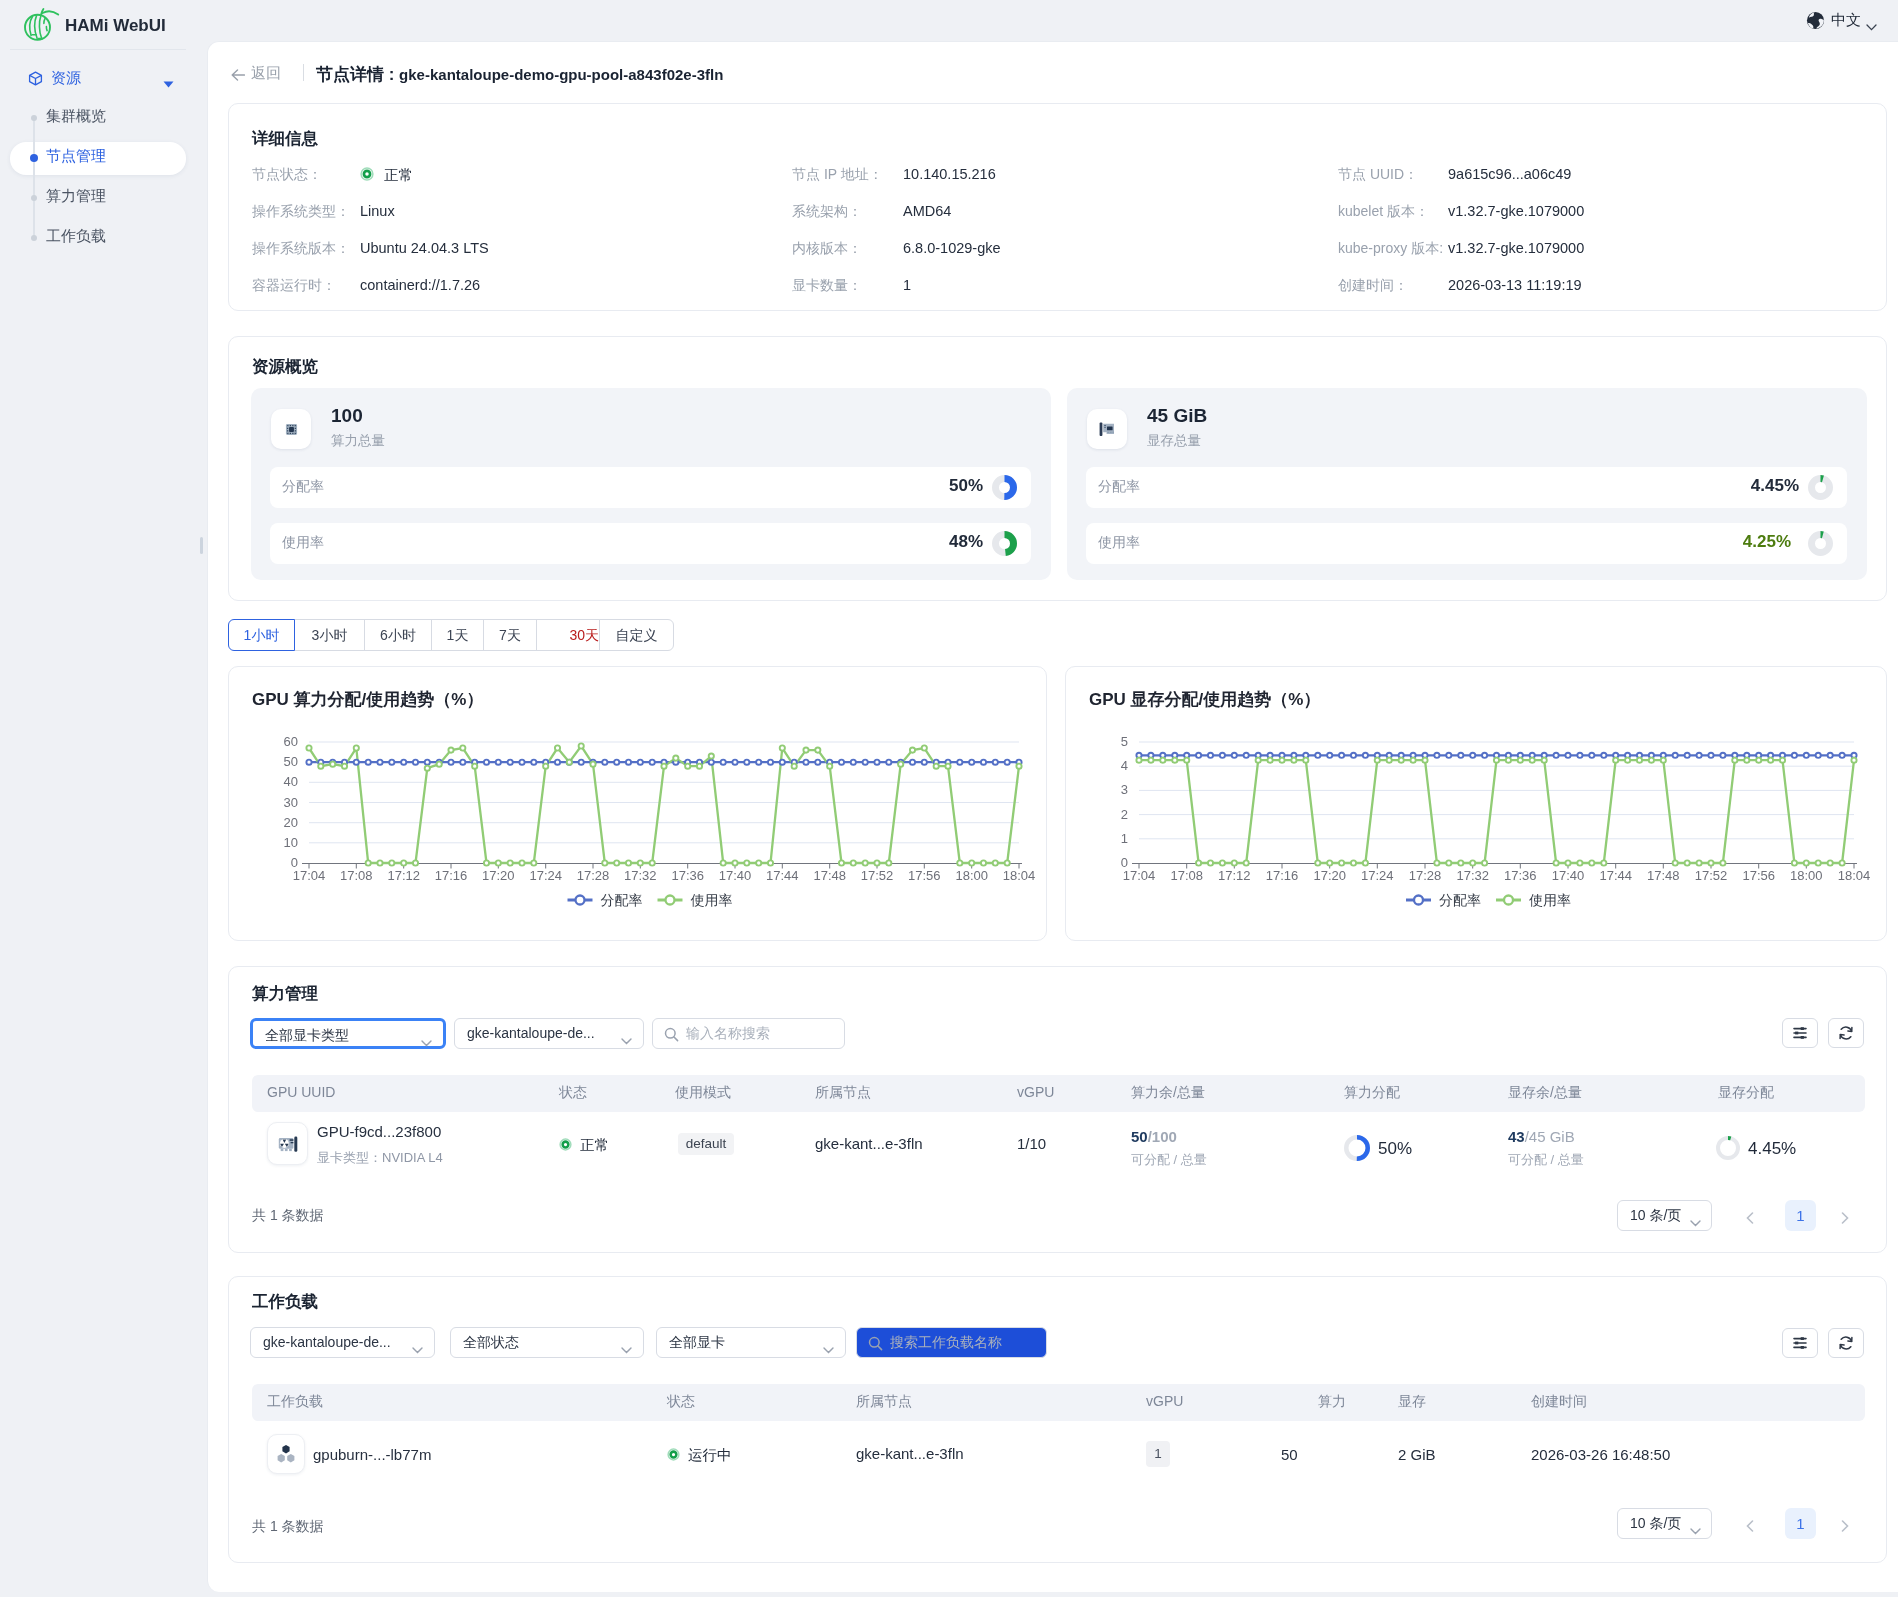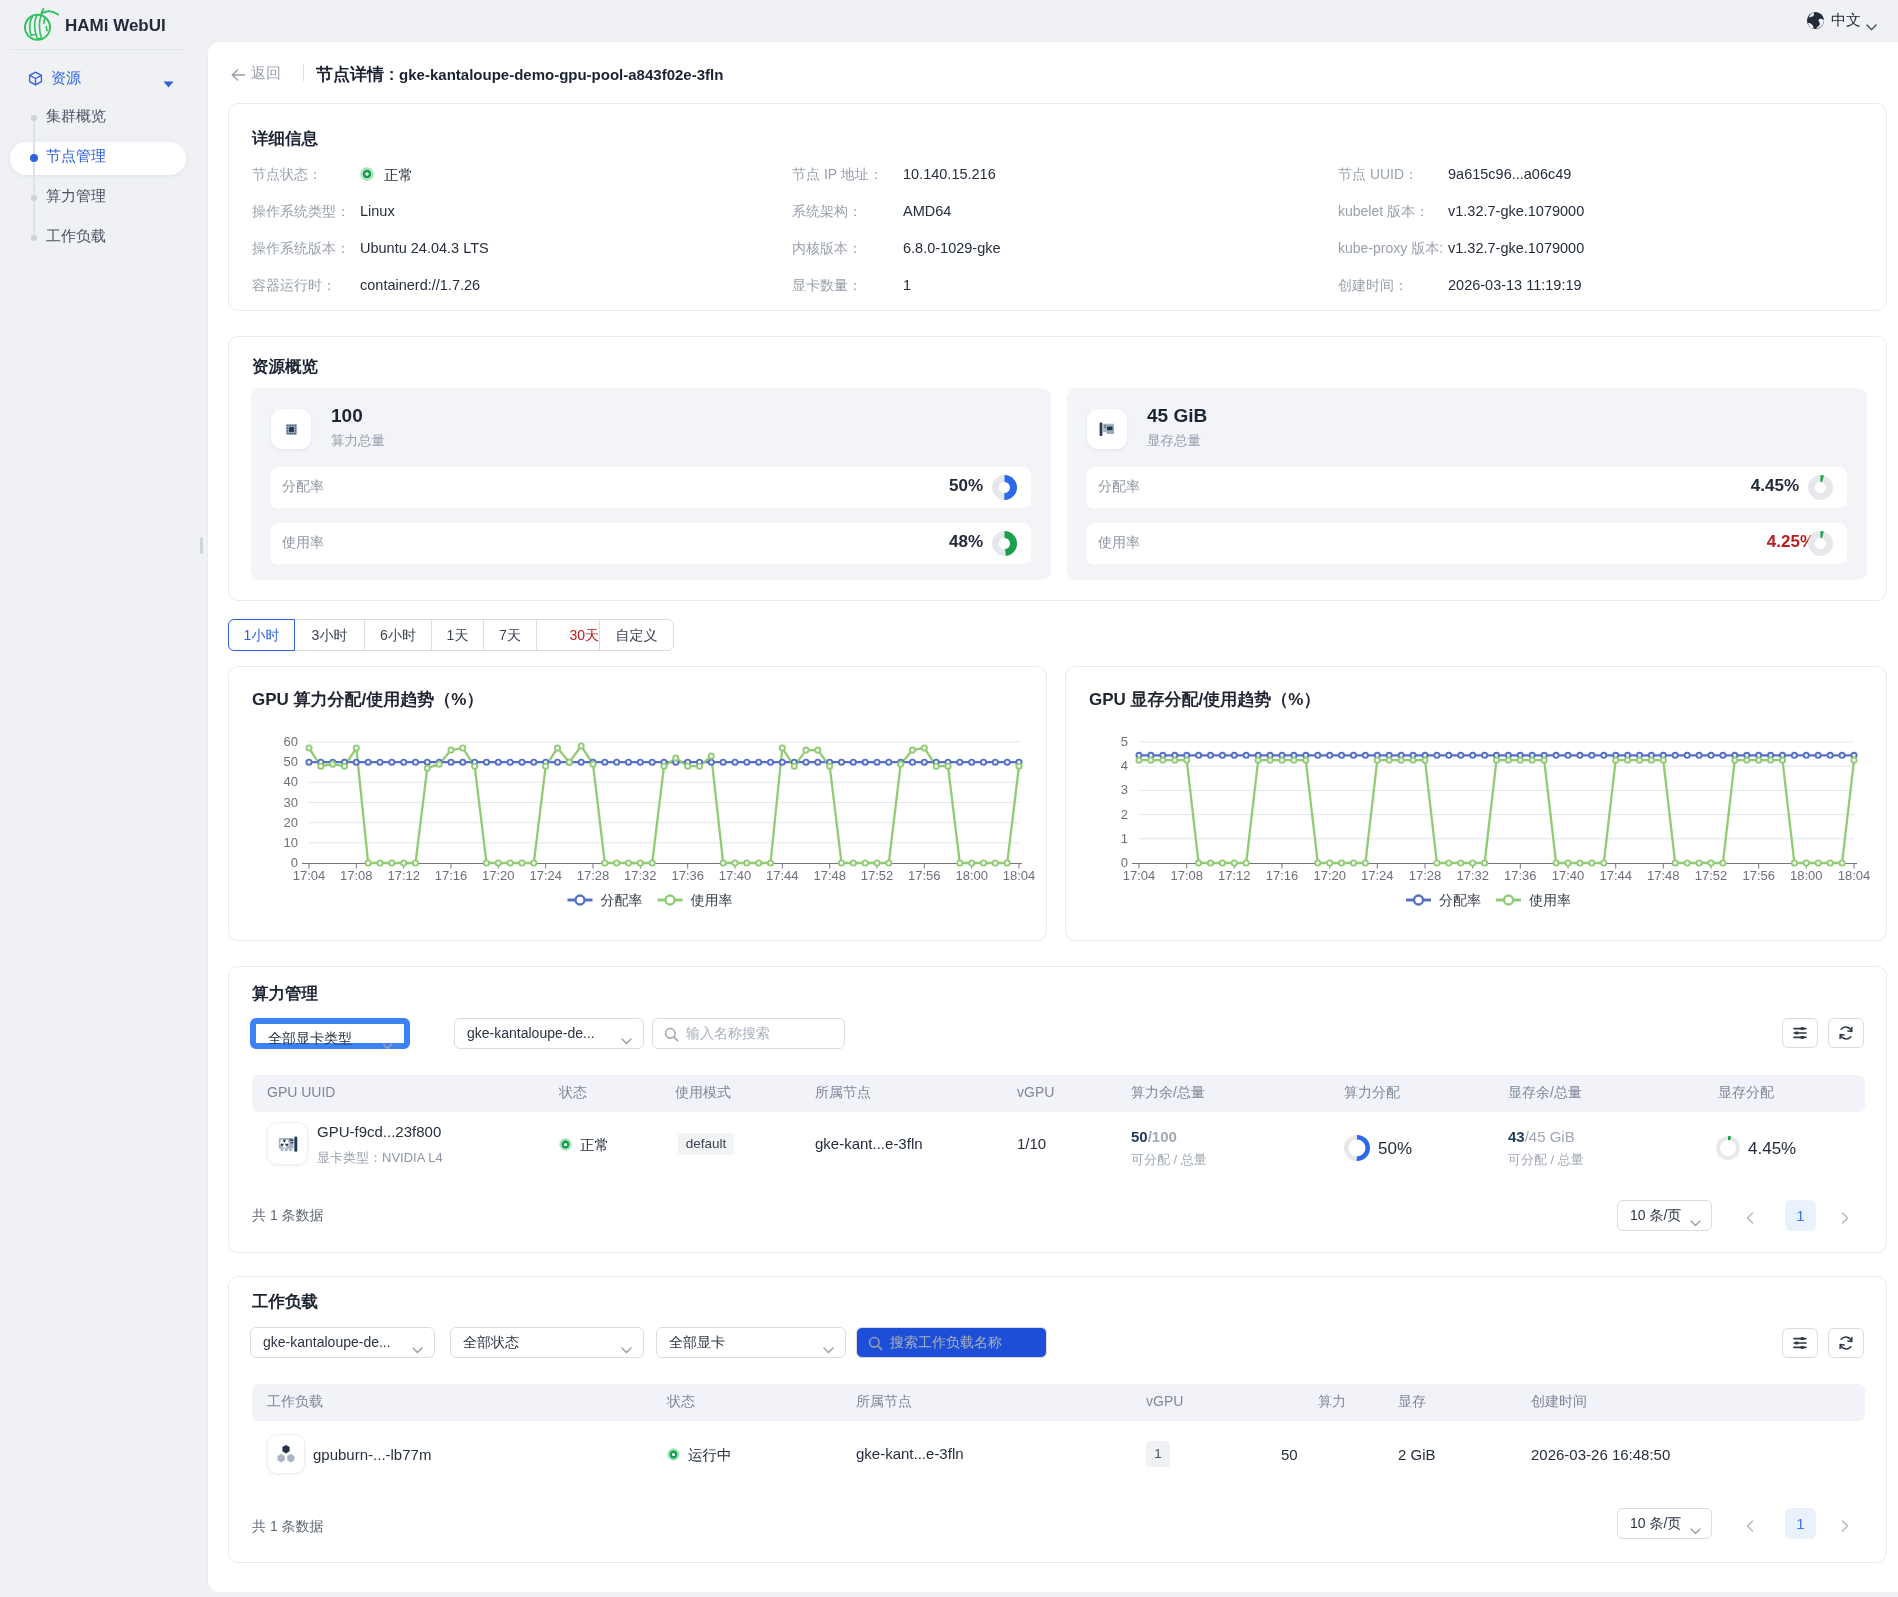--- a/index.html
+++ b/index.html
@@ -153,21 +153,21 @@
         <div class="abs" style="left:19px;top:79px;width:761px;height:41px;background:#fff;border-radius:8px">
           <div class="abs" style="left:12px;top:11px;font-size:14px;color:#8d95a4">分配率</div>
           <div class="abs" style="right:48px;top:9px;font-size:17px;font-weight:700;color:#222b3a">4.45%</div>
           <div class="abs" style="right:14px;top:8px"><svg width="25" height="25" viewBox="0 0 25 25">
               <circle cx="12.5" cy="12.5" r="9.00" fill="none" stroke="#e6e8ec" stroke-width="7"></circle>
               <circle cx="12.5" cy="12.5" r="9.00" fill="none" stroke="#1ca04b" stroke-width="7" stroke-dasharray="2.52 56.55" transform="rotate(-90 12.5 12.5)"></circle>
             </svg></div>
         </div>
         <div class="abs" style="left:19px;top:135px;width:761px;height:41px;background:#fff;border-radius:8px">
           <div class="abs" style="left:12px;top:11px;font-size:14px;color:#8d95a4">使用率</div>
-          <div class="abs" style="right:32px;top:9px;font-size:17px;font-weight:700;color:#b91c1c">4.25%</div>
+          <div class="abs" style="right:56px;top:9px;font-size:17px;font-weight:700;color:#4d7c0f">4.25%</div>
           <div class="abs" style="right:14px;top:8px"><svg width="25" height="25" viewBox="0 0 25 25">
               <circle cx="12.5" cy="12.5" r="9.00" fill="none" stroke="#e6e8ec" stroke-width="7"></circle>
               <circle cx="12.5" cy="12.5" r="9.00" fill="none" stroke="#1ca04b" stroke-width="7" stroke-dasharray="2.40 56.55" transform="rotate(-90 12.5 12.5)"></circle>
             </svg></div>
         </div>
       </div>
     </div>
     <div class="abs" style="left:20px;top:577px;height:32px;display:flex">
       <div style="width:67px;height:32px;background:#fff;border:1px solid #2e62e0;color:#2e62e0;z-index:2;border-radius:6px 0 0 6px;text-align:center;line-height:30px;font-size:14px">1小时</div>
       <div style="width:71px;height:32px;background:#fff;border:1px solid #d7dbe3;color:#3c4453;margin-left:-1px;text-align:center;line-height:30px;font-size:14px">3小时</div>
@@ -544,21 +544,21 @@
           <circle cx="12.5" cy="0" r="4.5" fill="#fff" stroke="#5470C6" stroke-width="2.3"></circle>
           <text x="33" y="5" font-size="14" fill="#333A45">分配率</text>
           <line x1="90" y1="0" x2="115" y2="0" stroke="#91CC75" stroke-width="3"></line>
           <circle cx="102.5" cy="0" r="4.5" fill="#fff" stroke="#91CC75" stroke-width="2.3"></circle>
           <text x="123" y="5" font-size="14" fill="#333A45">使用率</text>
         </g>
       </svg>
     </div>
     <div class="card" style="left:20px;top:924px;width:1659px;height:287px">
       <div class="ctitle" style="top:16px">算力管理</div>
-      <div style="position:absolute;left:21px;top:51px;width:160px;height:31px;background:#fff;border:6px solid #3b82f6;border-radius:6px">
+      <div style="position:absolute;left:21px;top:51px;width:196px;height:31px;background:#fff;border:3px solid #3b82f6;border-radius:6px">
         <span style="position:absolute;left:12px;top:6px;font-size:14px;color:#2b3443">全部显卡类型</span>
         <span style="position:absolute;right:11px;top:12px"><svg width="11" height="7" viewBox="0 0 11 7" fill="none" stroke="#9aa2af" stroke-width="1.4" stroke-linecap="round">
             <path d="M1 1 5.5 5.6 10 1"></path>
           </svg></span>
       </div>
       <div style="position:absolute;left:225px;top:51px;width:190px;height:31px;background:#fff;border:1px solid #d8dce4;border-radius:6px">
         <span style="position:absolute;left:12px;top:6px;font-size:14px;color:#2b3443">gke-kantaloupe-de...</span>
         <span style="position:absolute;right:11px;top:12px"><svg width="11" height="7" viewBox="0 0 11 7" fill="none" stroke="#9aa2af" stroke-width="1.4" stroke-linecap="round">
             <path d="M1 1 5.5 5.6 10 1"></path>
           </svg></span>

